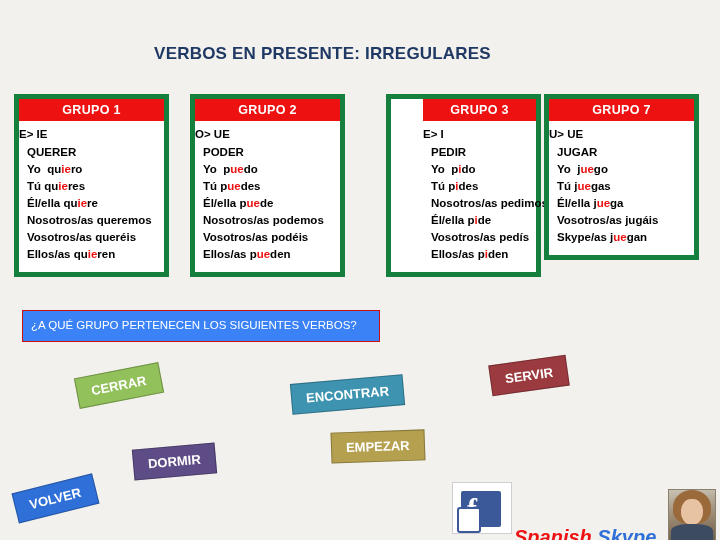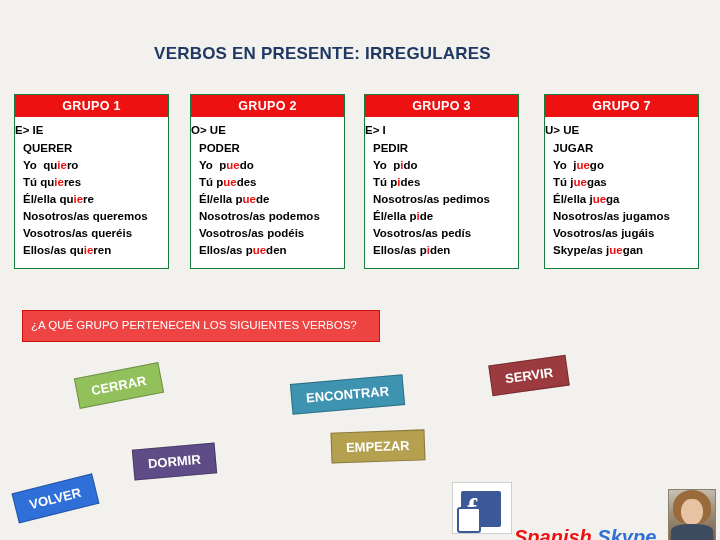--- a/index.html
+++ b/index.html
@@ -31,21 +31,21 @@
     color: #1f3864;
     letter-spacing: 0.2px;
   }
 
   
   .group-card {
     position: absolute;
     top: 94px;
     width: 155px;
     background: #ffffff;
-    border: 1px solid #15803d;
+    border: 5px solid #15803d;
     box-sizing: border-box;
   }
   .group-head {
     background: #ee1111;
     color: #ffffff;
     font-size: 12.5px;
     font-weight: bold;
     text-align: center;
     padding: 4px 0 4px 0;
     letter-spacing: 0.3px;
@@ -65,30 +65,30 @@
     font-weight: bold;
     color: #000000;
     padding: 0 0 3px 8px;
     white-space: pre;
     line-height: 14px;
   }
   .hl { color: #ee1111; }
 
   #card1 { left: 14px; }
   #card2 { left: 190px; }
-  #card3 { left: 364px; }
+  #card3 { left: 386px; padding-left: 32px; }
   #card4 { left: 544px; }
 
   
   #question-box {
     position: absolute;
     left: 22px;
     top: 310px;
     width: 358px;
-    background: #ef4444;
+    background: #3b82f6;
     color: #ffffff;
     border: 1px solid #cf0d0d;
     box-sizing: border-box;
     padding: 6px 8px 8px 8px;
     font-size: 11.5px;
     line-height: 16px;
     font-weight: normal;
   }
 
   
@@ -273,21 +273,20 @@
   </div>
 
   <div class="group-card" id="card4">
     <div class="group-head">GRUPO 7</div>
     <div class="group-body">
       <div class="group-sub">U&gt; UE</div>
       <div class="conj-line">JUGAR</div>
       <div class="conj-line"><span>Yo  j</span><span class="hl">ue</span><span>go</span></div>
       <div class="conj-line"><span>Tú j</span><span class="hl">ue</span><span>gas</span></div>
       <div class="conj-line"><span>Él/ella j</span><span class="hl">ue</span><span>ga</span></div>
-      <div class="conj-line"><span>Nosotros/as jugamos</span><span class="hl"></span><span></span></div>
       <div class="conj-line"><span>Vosotros/as jugáis</span><span class="hl"></span><span></span></div>
       <div class="conj-line"><span>Skype/as j</span><span class="hl">ue</span><span>gan</span></div>
     </div>
   </div>
 
   <div id="question-box">¿A QUÉ GRUPO PERTENECEN LOS SIGUIENTES VERBOS?</div>
 
   <div class="verb-tag" id="tag-cerrar">CERRAR</div>
   <div class="verb-tag" id="tag-encontrar">ENCONTRAR</div>
   <div class="verb-tag" id="tag-servir">SERVIR</div>

